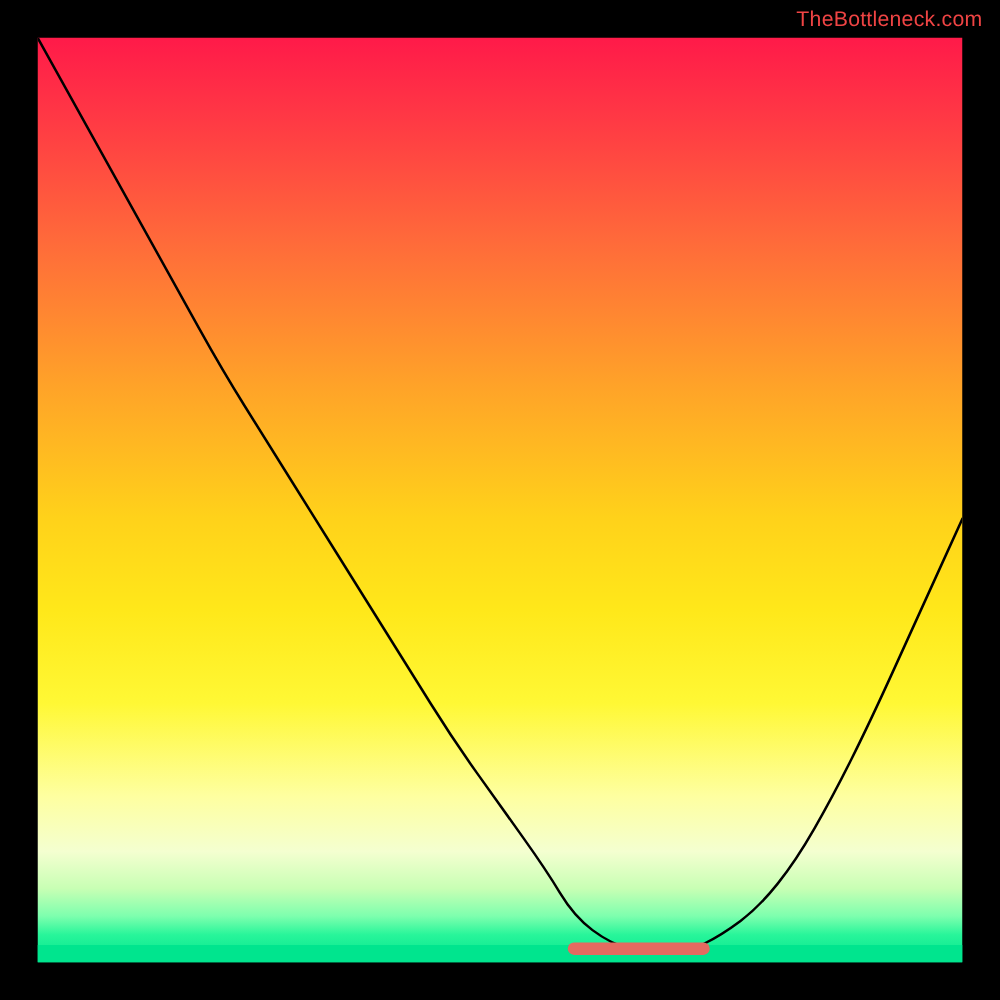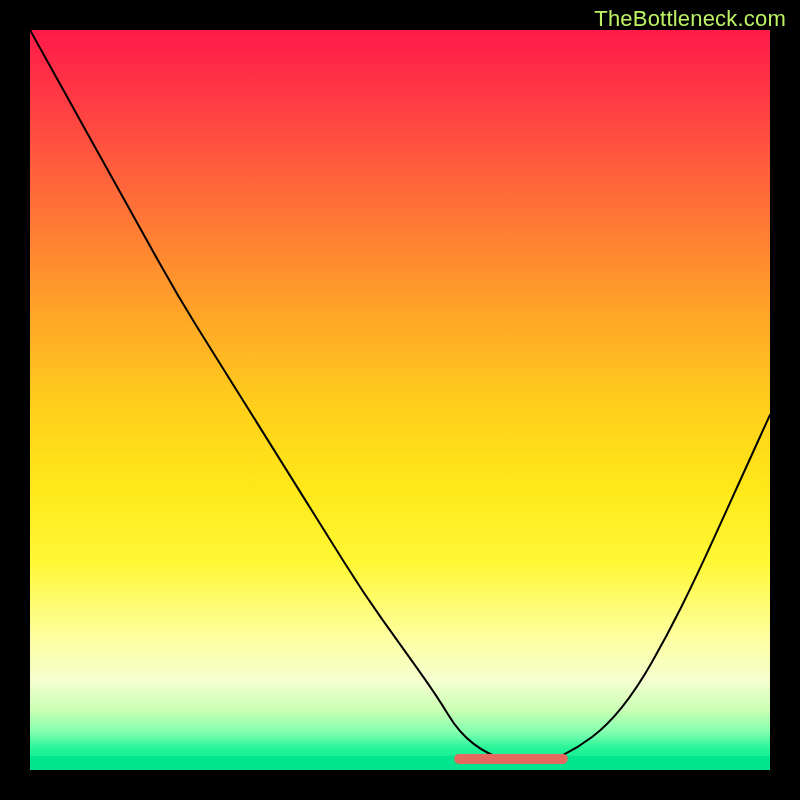--- a/index.html
+++ b/index.html
@@ -54,22 +54,22 @@
     background: #00e58e;
   }
   svg.curves {
     position: absolute;
     inset: 0;
   }
   .watermark {
     position: absolute;
     top: 6px;
     right: 14px;
-    color: #bef264;
-    font-size: 22px;
+    color: #ef4444;
+    font-size: 17px;
     letter-spacing: 0.2px;
   }
 </style>
 </head>
 <body>
 
 <div class="stage">
   <div class="watermark">TheBottleneck.com</div>
 
   <div class="plot">

